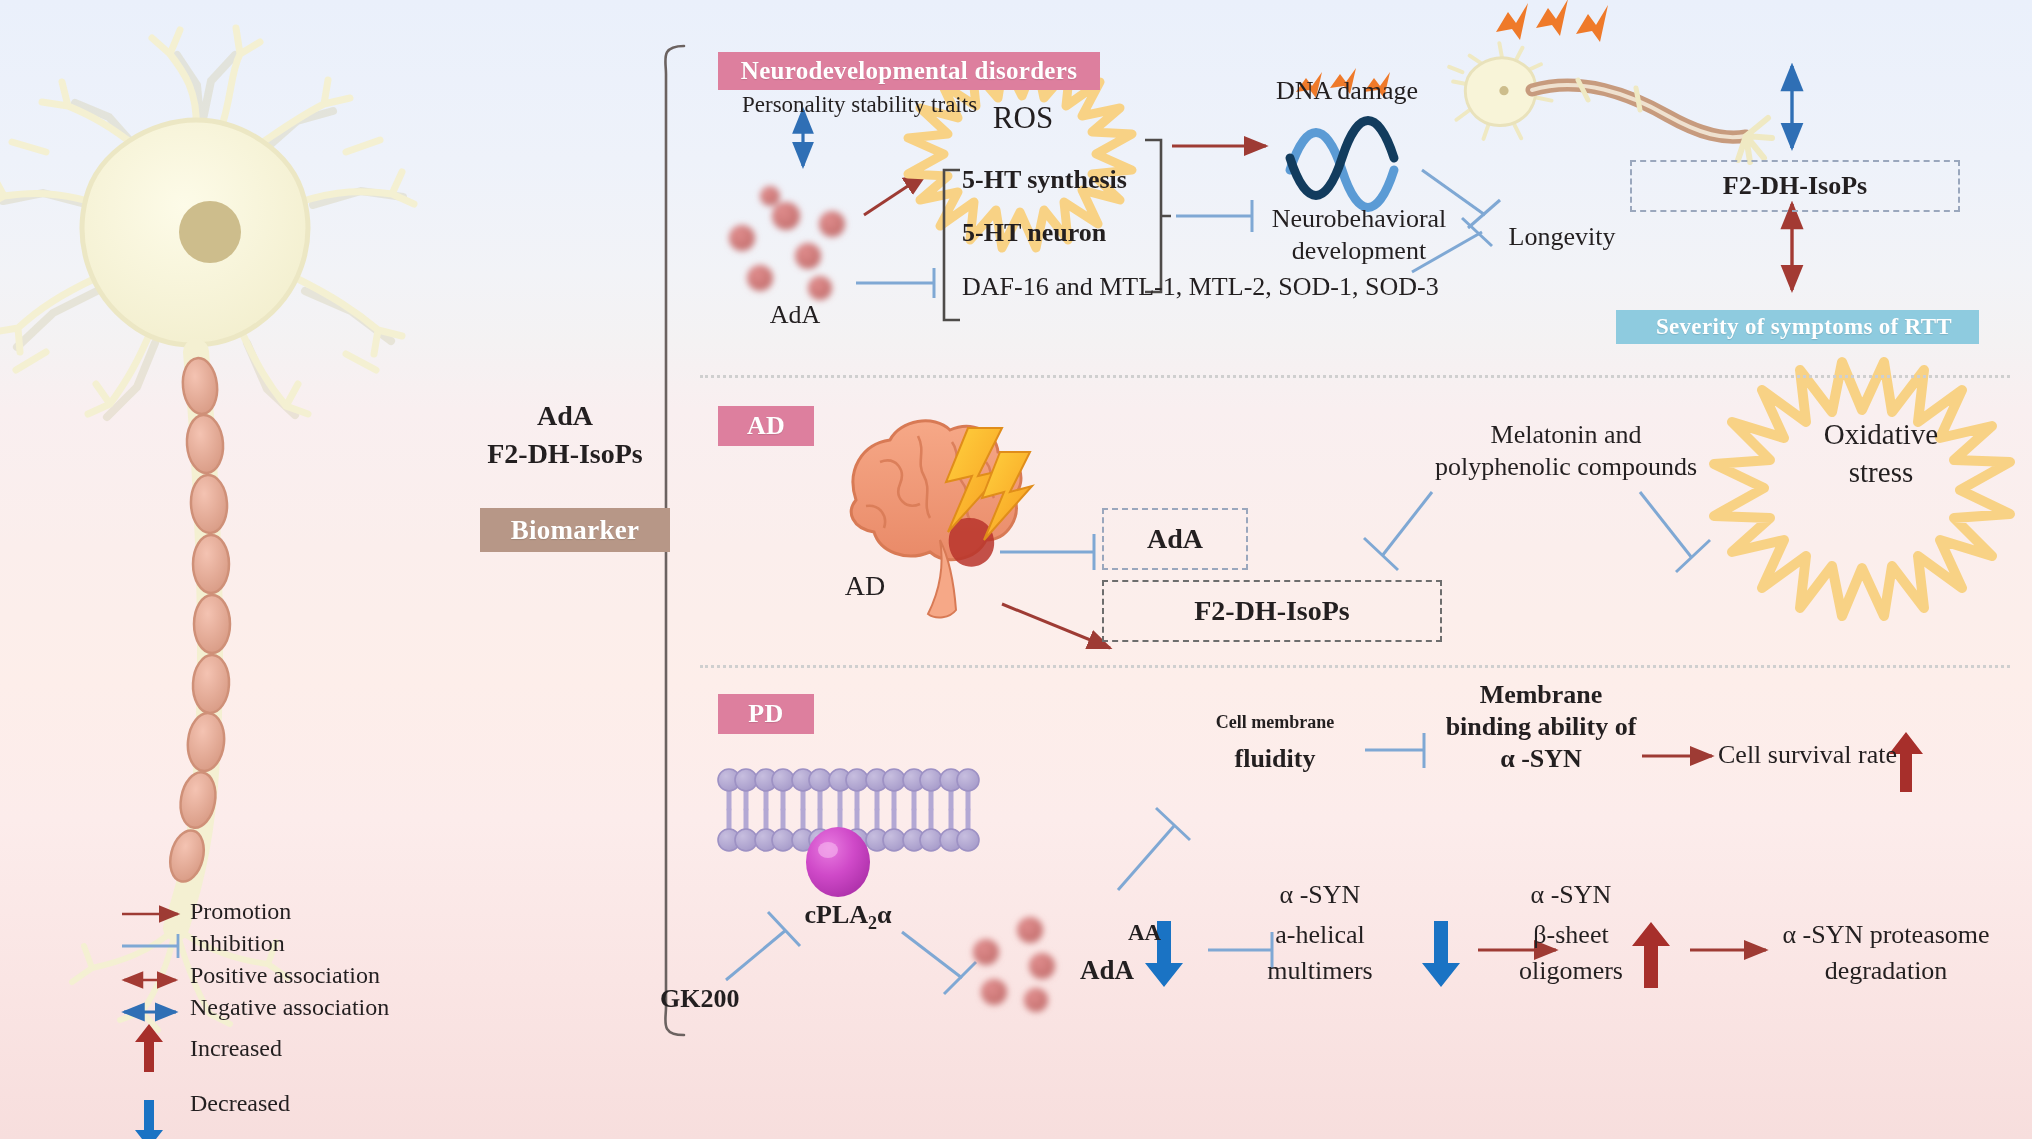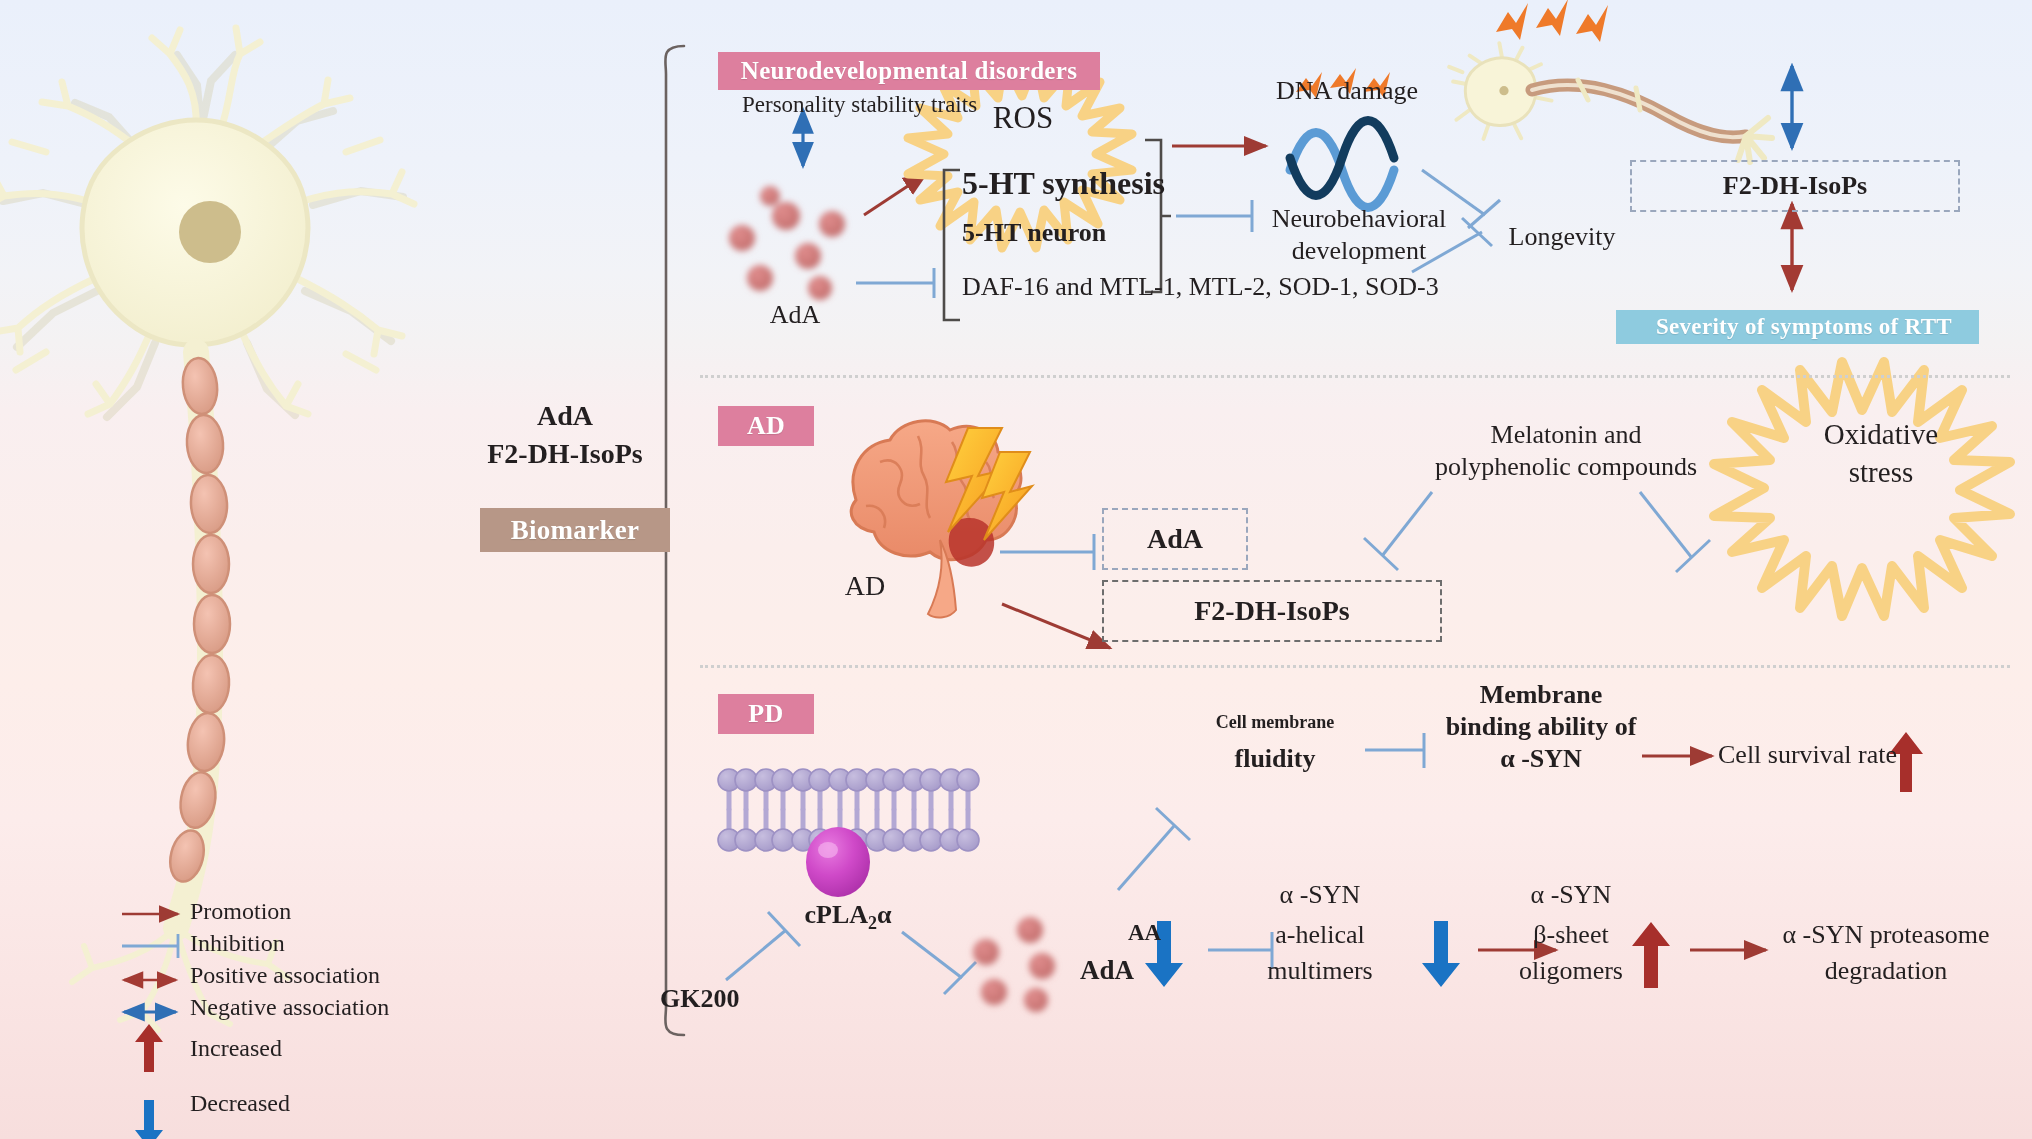--- a/index.html
+++ b/index.html
@@ -455,21 +455,21 @@
   <div class="legend-item" style="left:190px;top:1090px;font-size:24px;">Decreased</div>
 
   <div class="tag tag-pink" style="left:718px;top:28px;width:382px;height:38px;font-size:25px;margin-top:24px;">Neurodevelopmental disorders</div>
 
   <div class="lbl" style="left:714px;top:92px;font-size:23px;font-weight:normal;margin-left:28px;">Personality stability traits</div>
 
   <div class="lbl center" style="left:740px;top:300px;width:110px;font-size:26px;">AdA</div>
 
   <div class="lbl center" style="left:958px;top:100px;width:130px;font-size:31px;">ROS</div>
 
-  <div class="lbl" style="left:962px;top:165px;font-size:32px;font-weight:bold;">5-HT synthesis</div>
+  <div class="lbl" style="left:962px;top:165px;font-size:26px;font-weight:bold;">5-HT synthesis</div>
   <div class="lbl" style="left:962px;top:218px;font-size:26px;font-weight:bold;">5-HT neuron</div>
   <div class="lbl" style="left:962px;top:272px;font-size:26px;">DAF-16 and MTL-1, MTL-2, SOD-1, SOD-3</div>
 
   <div class="lbl center" style="left:1252px;top:76px;width:190px;font-size:26px;">DNA damage</div>
 
   <div class="lbl center" style="left:1250px;top:204px;width:218px;font-size:26px;">Neurobehavioral</div>
   <div class="lbl center" style="left:1250px;top:236px;width:218px;font-size:26px;">development</div>
 
   <div class="lbl center" style="left:1482px;top:222px;width:160px;font-size:26px;">Longevity</div>
 

